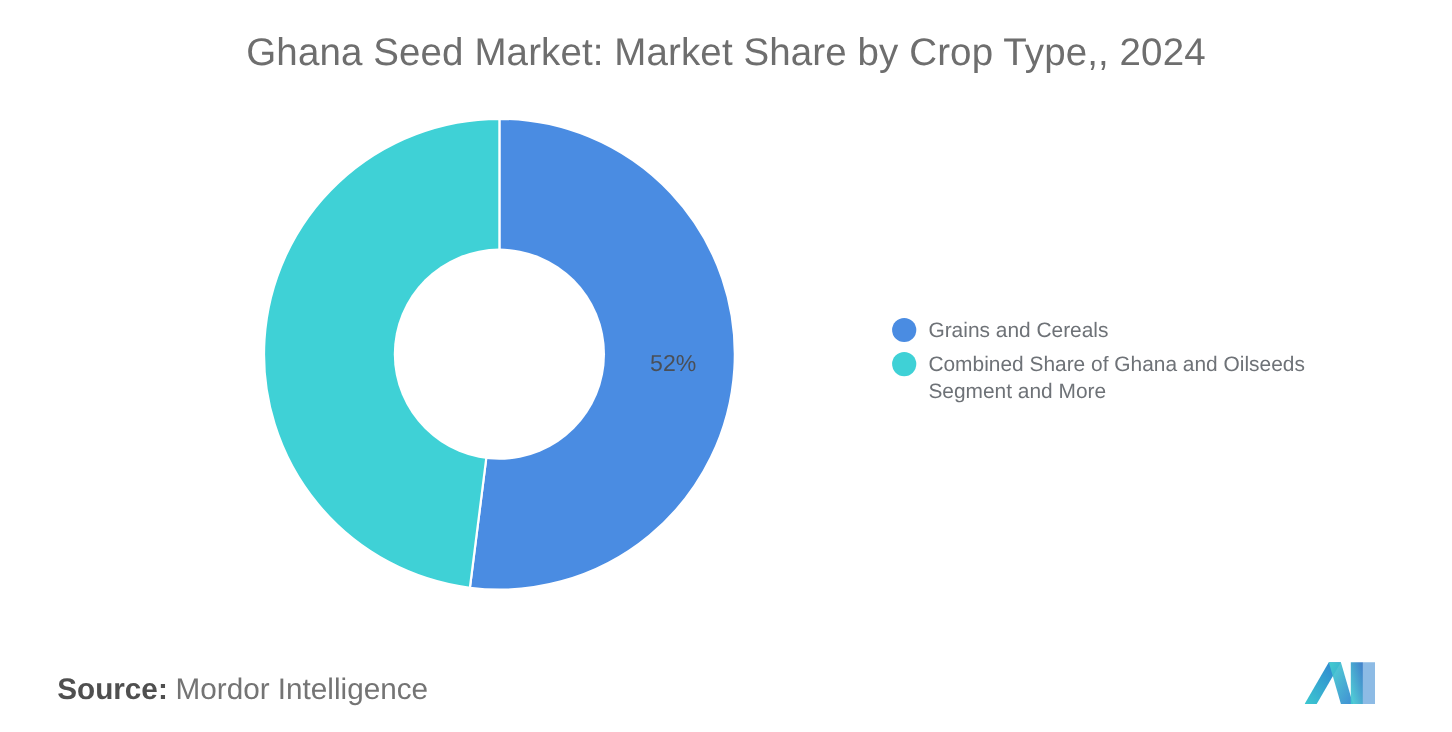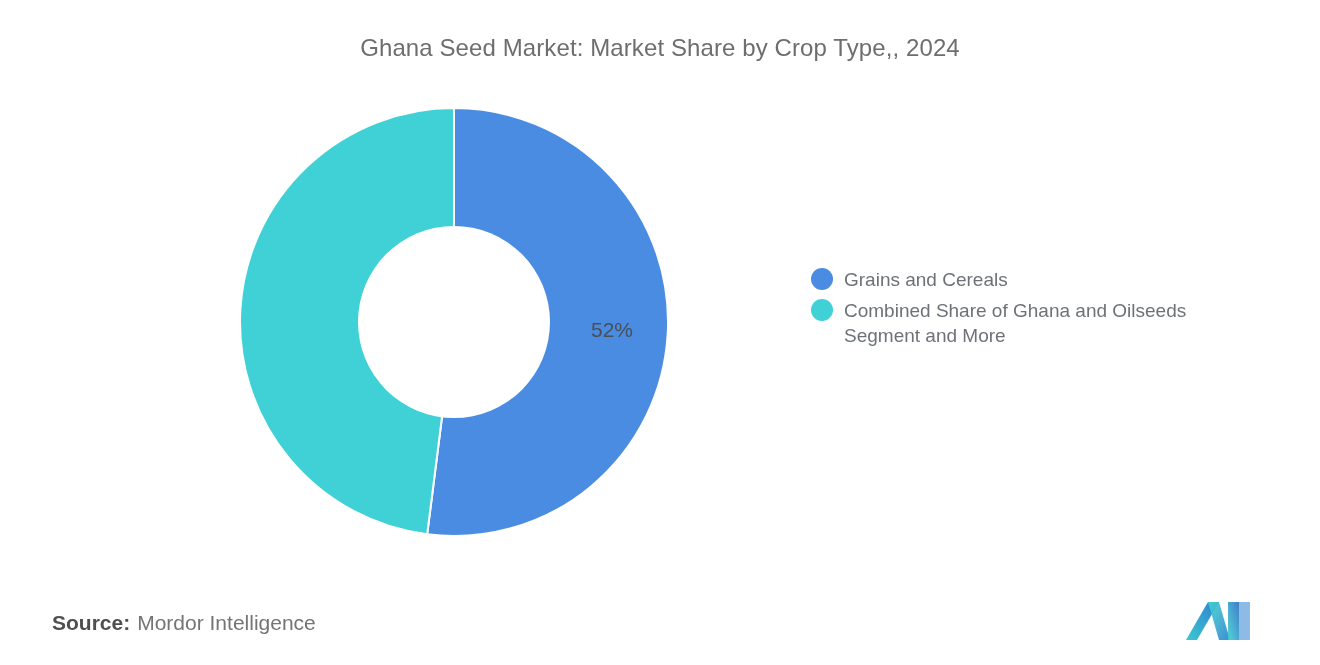--- a/index.html
+++ b/index.html
@@ -22,21 +22,21 @@
     inset: 0;
   }
 
   
   #chart-title {
     position: absolute;
     top: 30px;
     left: 0;
     width: 1320px;
     text-align: center;
-    font-size: 24px;
+    font-size: 35px;
     font-weight: 400;
     color: #6e6e6e;
     letter-spacing: 0.1px;
     line-height: 36px;
     white-space: nowrap;
   }
 
   
   #donut-wrap {
     position: absolute;
@@ -64,21 +64,21 @@
     font-size: 21px;
     fill: #4a4f57;
     text-anchor: middle;
     dominant-baseline: middle;
   }
 
   
   #chart-legend {
     position: absolute;
     left: 811px;
-    top: 267px;
+    top: 288px;
     width: 470px;
   }
   .legend-item {
     display: flex;
     align-items: flex-start;
     margin-bottom: 6px;
   }
   .legend-swatch {
     flex: 0 0 auto;
     width: 22px;
@@ -93,21 +93,21 @@
     line-height: 25px;
     font-weight: 400;
     max-width: 410px;
   }
 
   
   #chart-source {
     position: absolute;
     left: 52px;
     top: 611px;
-    font-size: 21px;
+    font-size: 27px;
     color: #616161;
     white-space: nowrap;
   }
   #chart-source .source-label {
     font-weight: 700;
     color: #4f4f4f;
   }
   #chart-source .source-value {
     font-weight: 400;
     color: #747474;

